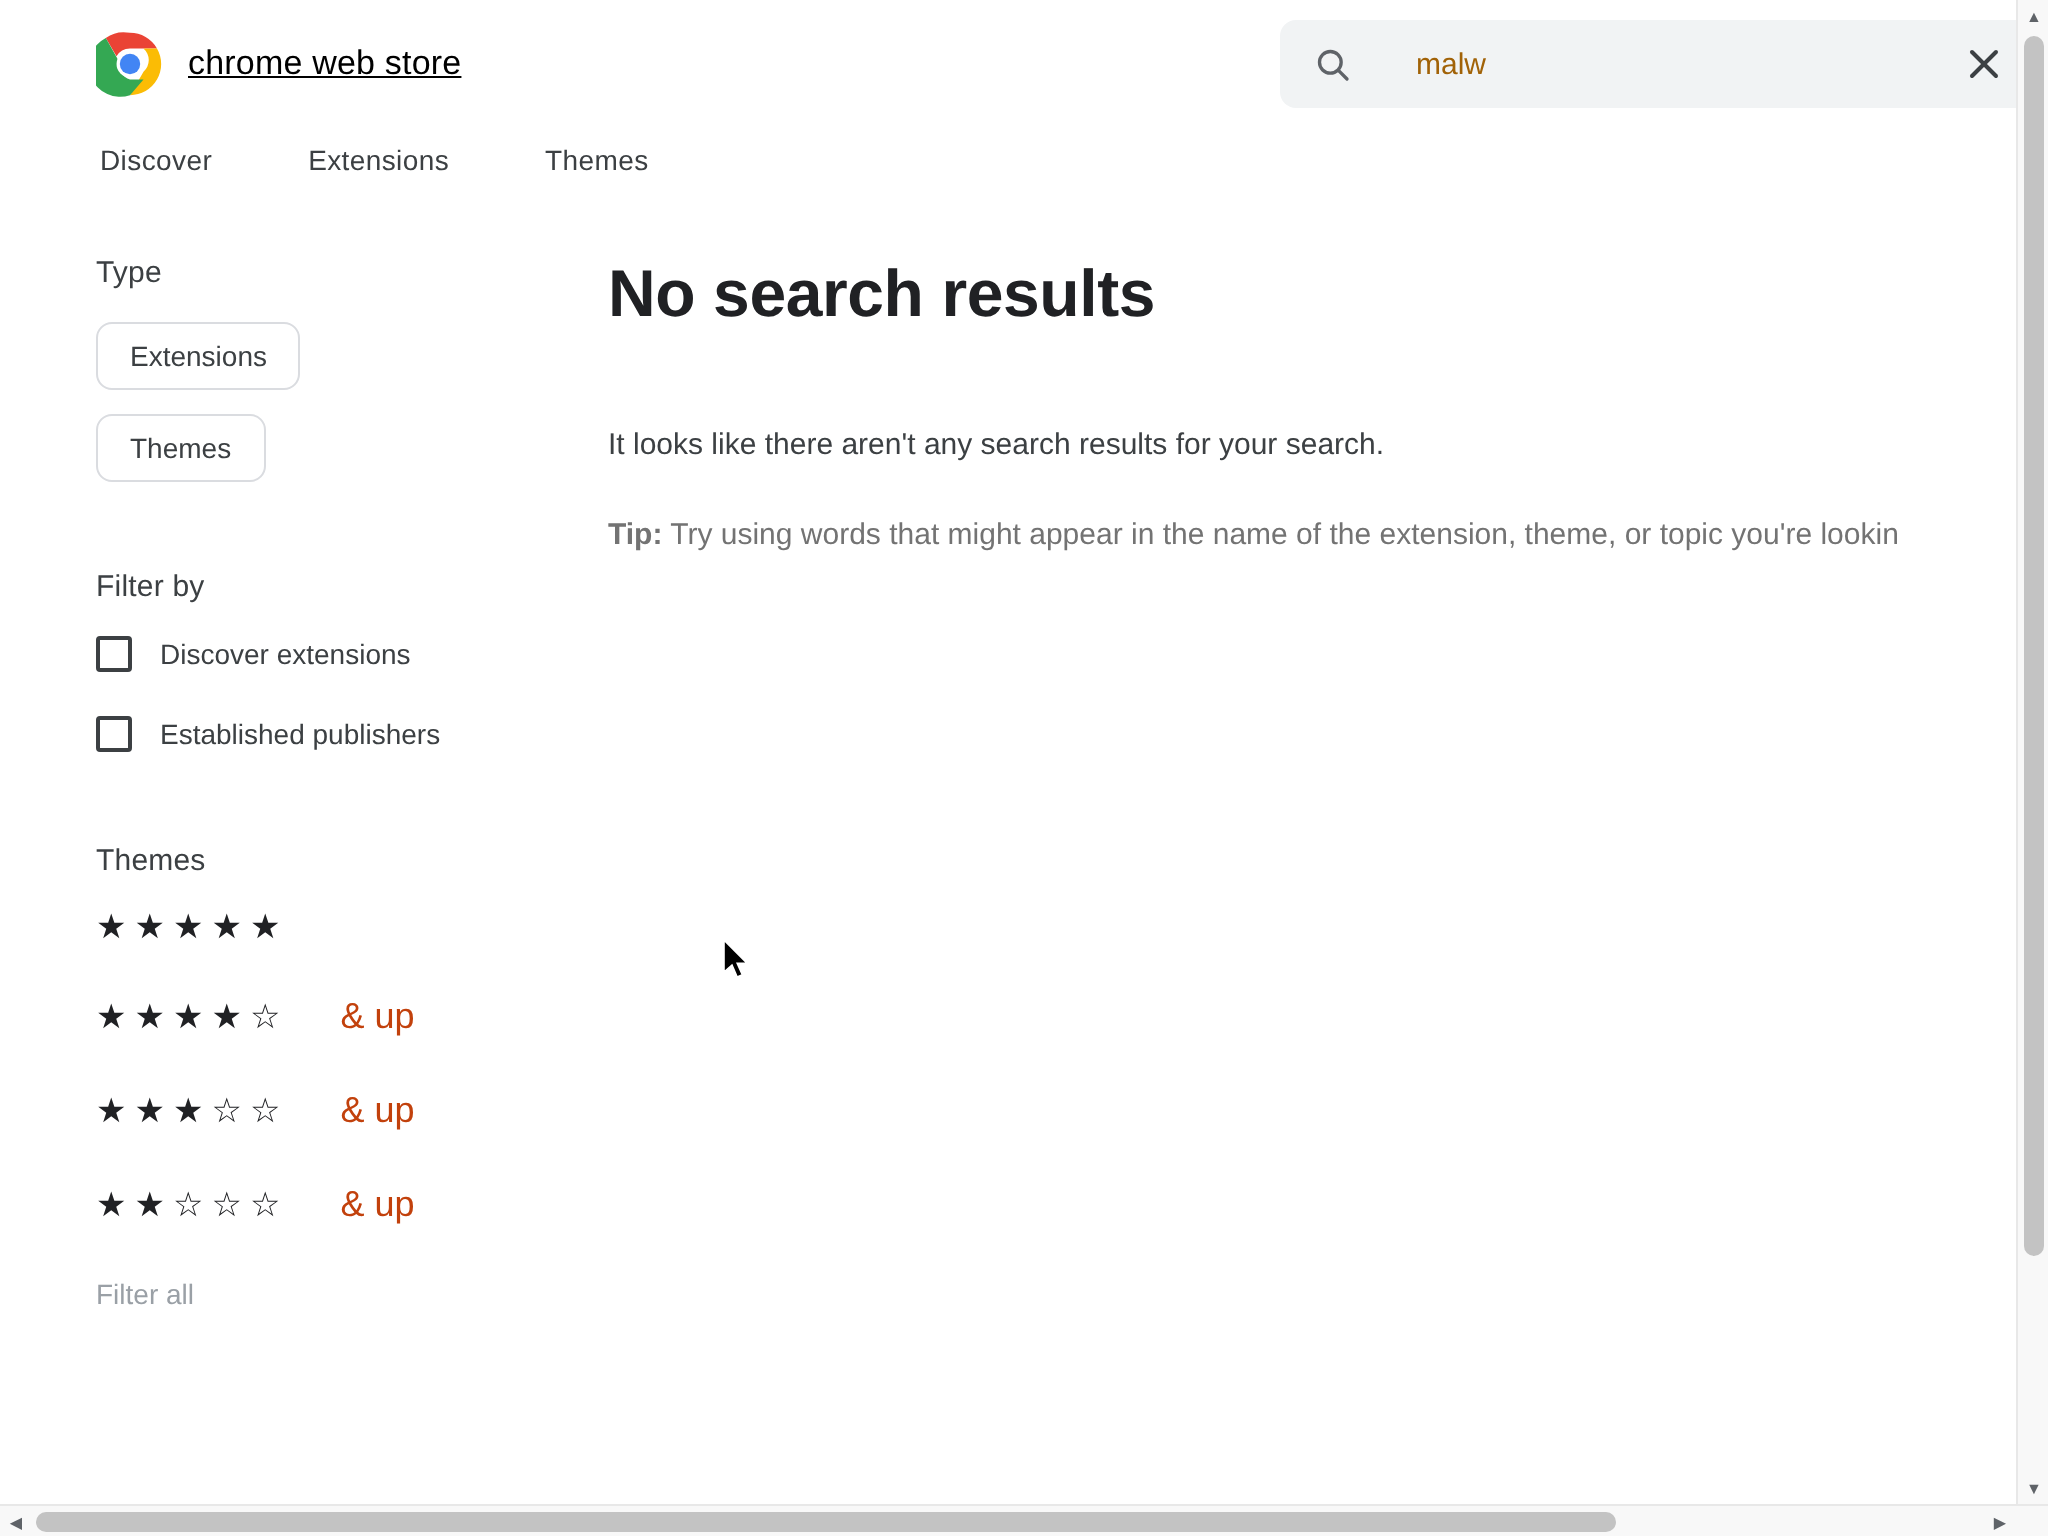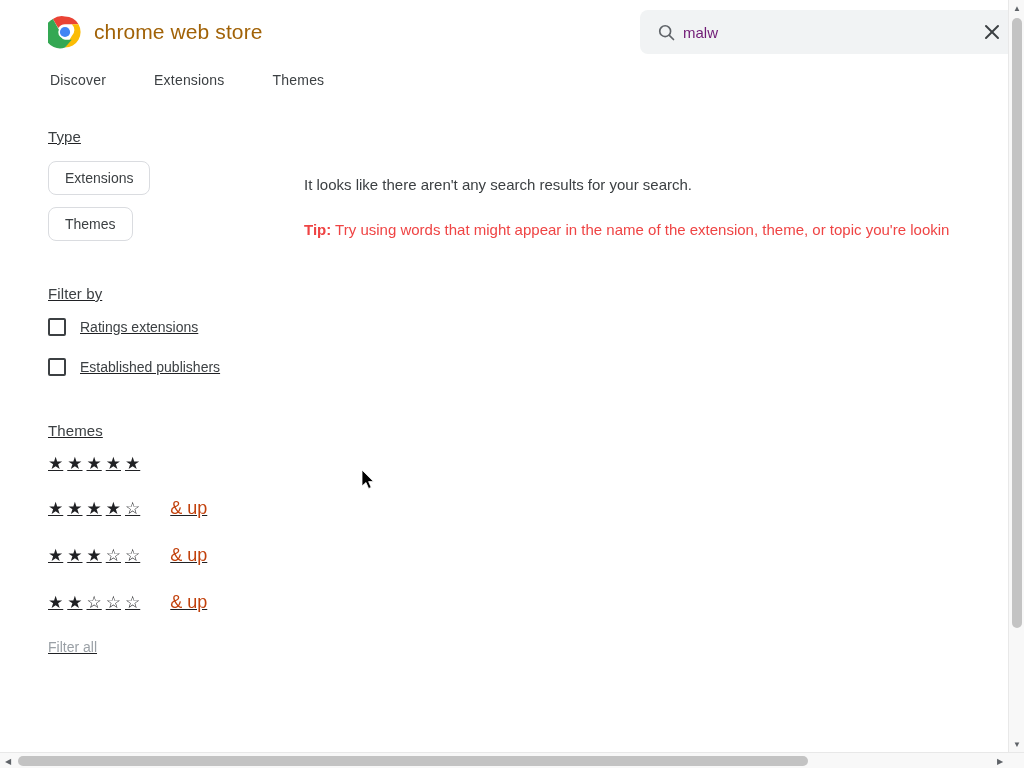--- a/index.html
+++ b/index.html
@@ -18,53 +18,54 @@
     position: absolute; top: 0; left: 0; width: 1008px; height: 64px;
     display: flex; align-items: center;
     background: #fff;
   }
   .brand {
     display: flex; align-items: center; gap: 12px;
     margin-left: 48px;
   }
   .logo { width: 34px; height: 34px; position: relative; }
   .brand-title {
-    font-size: 21px; color: #a16207; letter-spacing: .1px;
+    font-size: 17px; color: #000000; letter-spacing: .1px;
     font-family: "Liberation Sans", sans-serif;
+    text-decoration: underline;
   }
   .searchbar {
     position: absolute; left: 640px; top: 10px;
     width: 392px; height: 44px;
     background: #f1f3f4; border-radius: 8px;
     display: flex; align-items: center;
   }
   .search-icon { margin-left: 16px; width: 20px; height: 20px; flex: 0 0 auto; }
   .search-input {
     border: none; outline: none; background: transparent;
-    font-size: 15px; color: #701a75; margin-left: 5px;
+    font-size: 15px; color: #a16207; margin-left: 30px;
     width: 250px; height: 28px;
     font-family: "Liberation Sans", sans-serif;
   }
   .search-clear {
     position: absolute; right: 28px; top: 10px;
     width: 24px; height: 24px; cursor: pointer;
   }
 
   
   .navtabs {
     position: absolute; top: 66px; left: 48px;
     display: flex; gap: 44px; align-items: center;
   }
   .navtab {
     font-size: 14px; color: #3c4043; padding: 6px 2px; cursor: pointer;
     letter-spacing: .2px;
   }
 
   
-  .sidebar { position: absolute; top: 128px; left: 48px; width: 230px; text-decoration: underline; }
+  .sidebar { position: absolute; top: 128px; left: 48px; width: 230px; }
   .side-heading {
     font-size: 15px; color: #3c4043; margin-bottom: 16px; letter-spacing:.1px;
   }
   .chip {
     display: inline-block;
     border: 1px solid #dadce0; border-radius: 8px;
     padding: 8px 16px; font-size: 14px; color: #3c4043;
     background: #fff; cursor: pointer; margin-bottom: 12px;
   }
   .chip-row { display: block; }
@@ -93,21 +94,21 @@
   
   .main { position: absolute; top: 128px; left: 304px; width: 720px; }
   .main h1 {
     margin: 0; font-size: 33px; font-weight: 700; color: #202124;
     letter-spacing: -.2px;
   }
   .main .lede {
     margin-top: 48px; font-size: 15px; color: #3c4043;
   }
   .main .tip {
-    margin-top: 28px; font-size: 15px; color: #ef4444; white-space: nowrap;
+    margin-top: 28px; font-size: 15px; color: #737373; white-space: nowrap;
   }
   .main .tip b { font-weight: 700; }
 
   
   .vscroll {
     position: absolute; right: 0; top: 0; width: 16px; height: 752px;
     background: #f8f8f8; border-left: 1px solid #e8e8e8;
   }
   .vscroll .thumb {
     position: absolute; left: 3px; top: 18px; width: 10px; height: 610px;
@@ -189,21 +190,21 @@
       <span class="chip">Extensions</span>
     </div>
     <div class="chip-row">
       <span class="chip">Themes</span>
     </div>
 
     <div class="filter-block">
       <div class="side-heading">Filter by</div>
       <div class="checkrow">
         <span class="checkbox"></span>
-        <span class="checklabel">Ratings extensions</span>
+        <span class="checklabel">Discover extensions</span>
       </div>
       <div class="checkrow">
         <span class="checkbox"></span>
         <span class="checklabel">Established publishers</span>
       </div>
     </div>
 
     <div class="ratings-block">
       <div class="side-heading">Themes</div>
       <div id="ratings-rows">
@@ -246,20 +247,21 @@
             </span>
             <span class="andup">&amp; up</span>
           </div>
         </div>
     </div>
 
     <div class="clear-all">Filter all</div>
   </div>
 
   <div class="main">
+    <h1>No search results</h1>
     <div class="lede">It looks like there aren't any search results for your search.</div>
     <div class="tip">
       <b>Tip:</b><span> Try using words that might appear in the name of the extension, theme, or topic you're lookin</span>
     </div>
   </div>
 
   <div class="cursor">
     <svg width="14" height="20" viewBox="0 0 14 20">
       <polygon points="0,0 0,16 4,12.5 6.6,18.5 9.2,17.4 6.6,11.6 11.5,11.6" fill="#000" stroke="#fff" stroke-width="0.8"></polygon>
     </svg>

